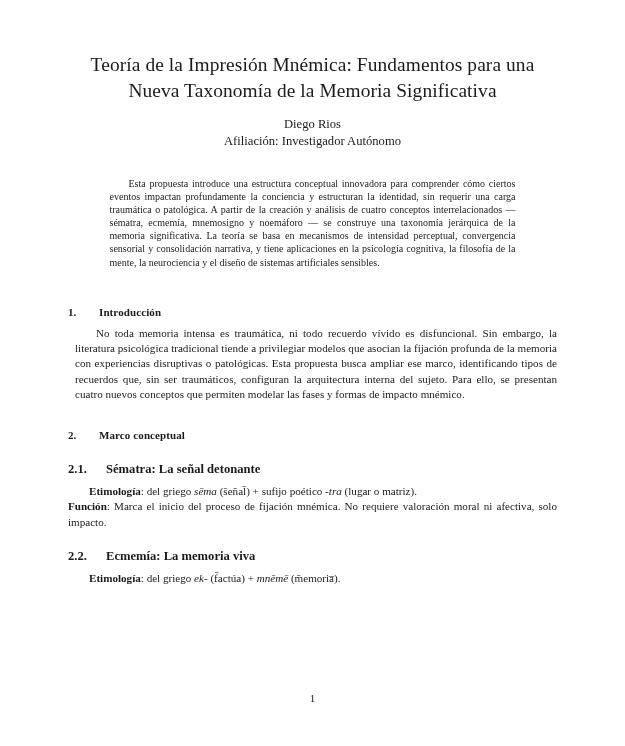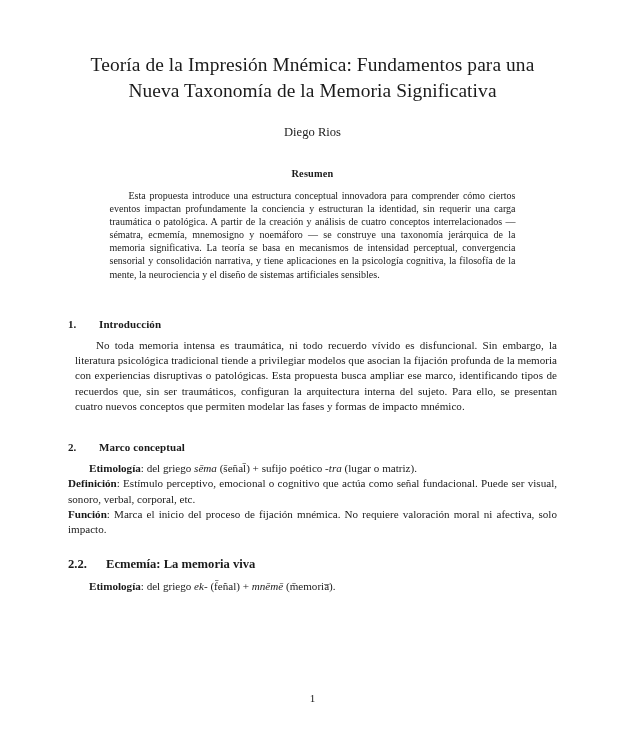--- a/index.html
+++ b/index.html
@@ -36,21 +36,21 @@
   }
   .doc-title {
     font-size: 19.4px;
     line-height: 26px;
     font-weight: normal;
     margin: 0;
     letter-spacing: 0.1px;
   }
   .doc-title .line { display: block; }
   .author {
-    margin-top: 20px;
+    margin-top: 12px;
     font-size: 12.6px;
     line-height: 17px;
   }
   .affiliation {
     font-size: 12.6px;
     line-height: 17px;
   }
 
   
   .abstract {
@@ -139,45 +139,47 @@
 
 <div class="page">
   <div class="content">
 
     <div class="title-block">
       <h1 class="doc-title">
         <span class="line">Teoría de la Impresión Mnémica: Fundamentos para una</span>
         <span class="line">Nueva Taxonomía de la Memoria Significativa</span>
       </h1>
       <div class="author">Diego Rios</div>
+      <div class="affiliation">Afiliación: Investigador Autónomo</div>
     </div>
 
     <div class="abstract">
-      <div class="abstract-heading">Resumen</div>
       <p class="abstract-body">Esta propuesta introduce una estructura conceptual innovadora para comprender cómo ciertos eventos impactan profundamente la conciencia y estructuran la identidad, sin requerir una carga traumática o patológica. A partir de la creación y análisis de cuatro conceptos interrelacionados — sématra, ecmemía, mnemosigno y noemáforo — se construye una taxonomía jerárquica de la memoria significativa. La teoría se basa en mecanismos de intensidad perceptual, convergencia sensorial y consolidación narrativa, y tiene aplicaciones en la psicología cognitiva, la filosofía de la mente, la neurociencia y el diseño de sistemas artificiales sensibles.</p>
     </div>
 
     <h2 class="section-heading">
       <span class="num">1.</span><span>Introducción</span>
     </h2>
     <p class="body-text">No toda memoria intensa es traumática, ni todo recuerdo vívido es disfuncional. Sin embargo, la literatura psicológica tradicional tiende a privilegiar modelos que asocian la fijación profunda de la memoria con experiencias disruptivas o patológicas. Esta propuesta busca ampliar ese marco, identificando tipos de recuerdos que, sin ser traumáticos, configuran la arquitectura interna del sujeto. Para ello, se presentan cuatro nuevos conceptos que permiten modelar las fases y formas de impacto mnémico.</p>
 
     <h2 class="section-heading">
       <span class="num">2.</span><span>Marco conceptual</span>
     </h2>
 
+    <h3 class="subsection-heading">
+      <span class="num">2.1.</span><span>Sématra: La señal detonante</span>
+    </h3>
     <div class="defblock">
       <span class="lead-in"><b class="term">Etimología</b><span>: del griego </span><i class="greek">sēma</i><span> (s̄eñal̄) + sufijo poético -</span><i class="greek">tra</i><span> (lugar o matriz).</span></span>
-      <span class="entry"><b class="term">Definición</b><span>: Estímulo perceptivo, emocional o cognitivo que actúa como señal fundacional. Puede ser visual, sonoro, verbal, corporal, etc.</span></span>
       <span class="entry"><b class="term">Función</b><span>: Marca el inicio del proceso de fijación mnémica. No requiere valoración moral ni afectiva, solo impacto.</span></span>
     </div>
 
     <h3 class="subsection-heading">
       <span class="num">2.2.</span><span>Ecmemía: La memoria viva</span>
     </h3>
     <div class="defblock">
-      <span class="lead-in"><b class="term">Etimología</b><span>: del griego </span><i class="greek">ek-</i><span> (f̄eñal) + </span><i class="greek">mnēmē</i><span> (m̄emoria̅).</span></span>
+      <span class="lead-in"><b class="term">Etimología</b><span>: del griego </span><i class="greek">ek-</i><span> (f̄actúa) + </span><i class="greek">mnēmē</i><span> (m̄emoria̅).</span></span>
     </div>
 
   </div>
 
   <div class="page-number">1</div>
 </div>
 
 </body></html>

